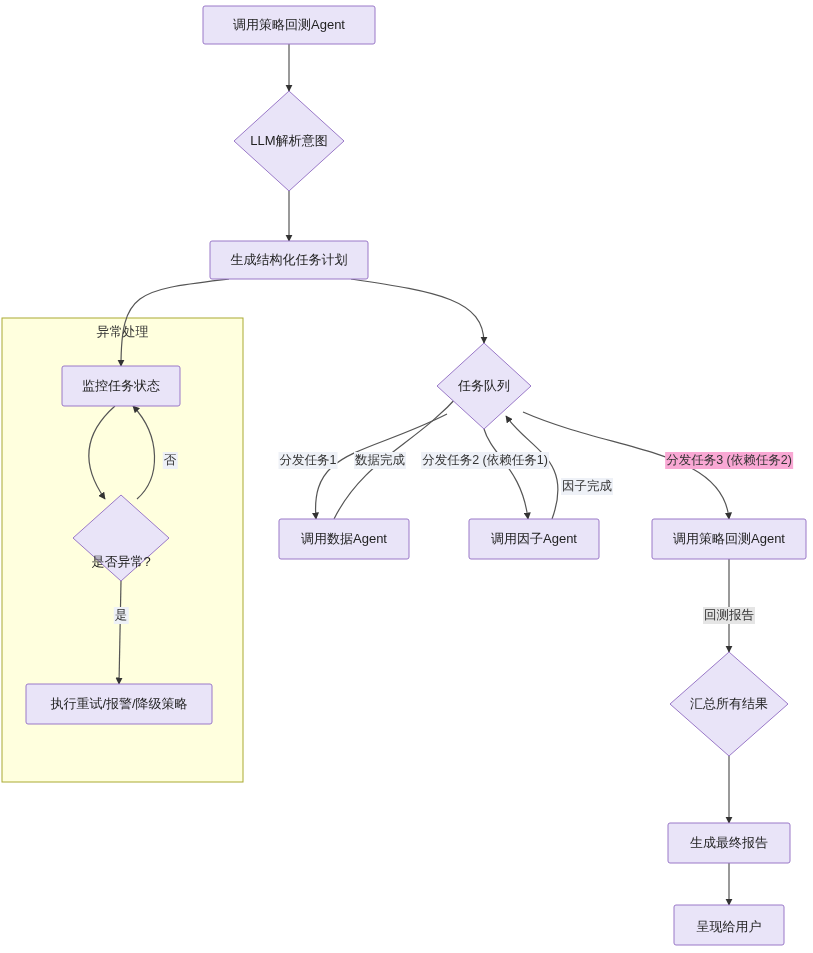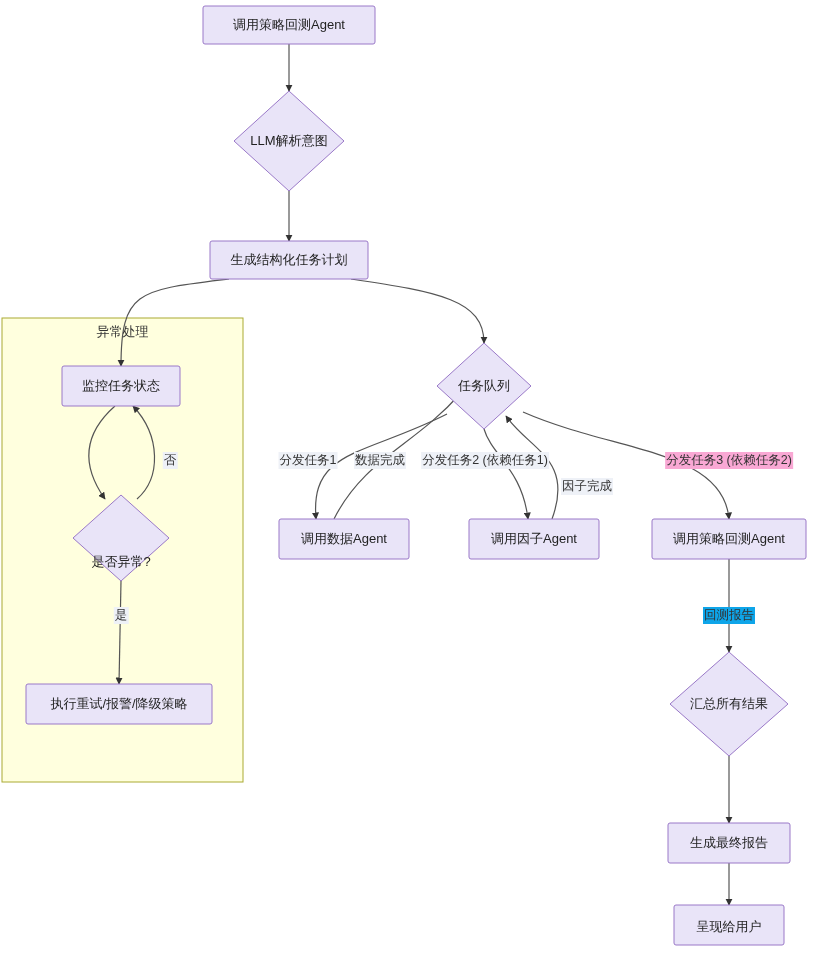--- a/index.html
+++ b/index.html
@@ -96,16 +96,16 @@
       <div class="node-label" style="left: 640px; top: 694px; width: 178px; height: 20px; color: rgb(34, 34, 34);">汇总所有结果</div>
       <div class="node-label" style="left: 638px; top: 833px; width: 182px; height: 20px; color: rgb(34, 34, 34);">生成最终报告</div>
       <div class="node-label" style="left: 644px; top: 917px; width: 170px; height: 20px; color: rgb(34, 34, 34);">呈现给用户</div>
       <div class="edge-label" style="left: 170px; top: 452px; background: rgb(238, 241, 247);">否</div>
       <div class="edge-label" style="left: 121px; top: 607px; background: rgb(238, 241, 247);">是</div>
       <div class="edge-label" style="left: 308px; top: 452px; background: rgb(238, 241, 247);">分发任务1</div>
       <div class="edge-label" style="left: 380px; top: 452px; background: rgb(238, 241, 247);">数据完成</div>
       <div class="edge-label" style="left: 485px; top: 452px; background: rgb(238, 241, 247);">分发任务2 (依赖任务1)</div>
       <div class="edge-label" style="left: 587px; top: 452px; background: rgb(238, 241, 247); margin-top: 26px;">因子完成</div>
       <div class="edge-label" style="left: 729px; top: 452px; background: #f9a8d4;">分发任务3 (依赖任务2)</div>
-      <div class="edge-label" style="left: 729px; top: 607px; background: #0ea5e9;">回测报告</div>
+      <div class="edge-label" style="left: 729px; top: 607px; background: #e5e5e5;">回测报告</div>
     </div>
 
 </div>
 
 </body></html>

